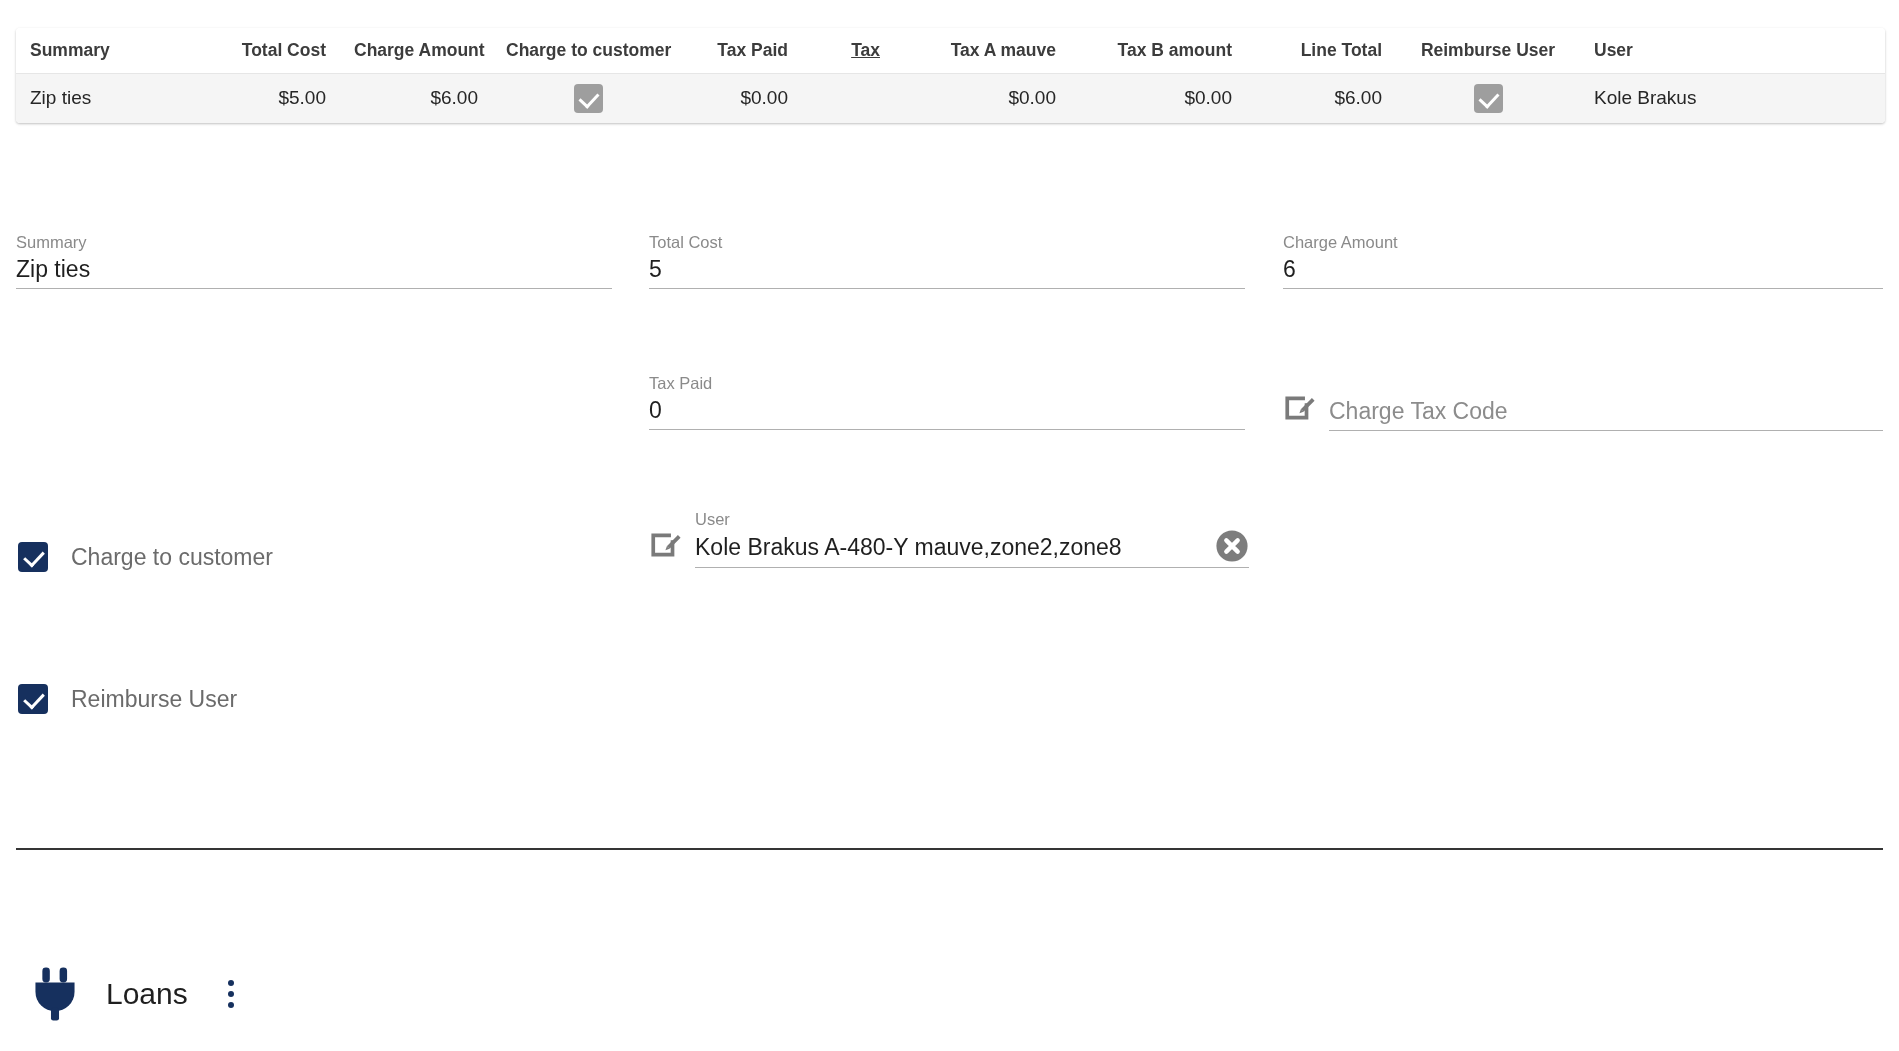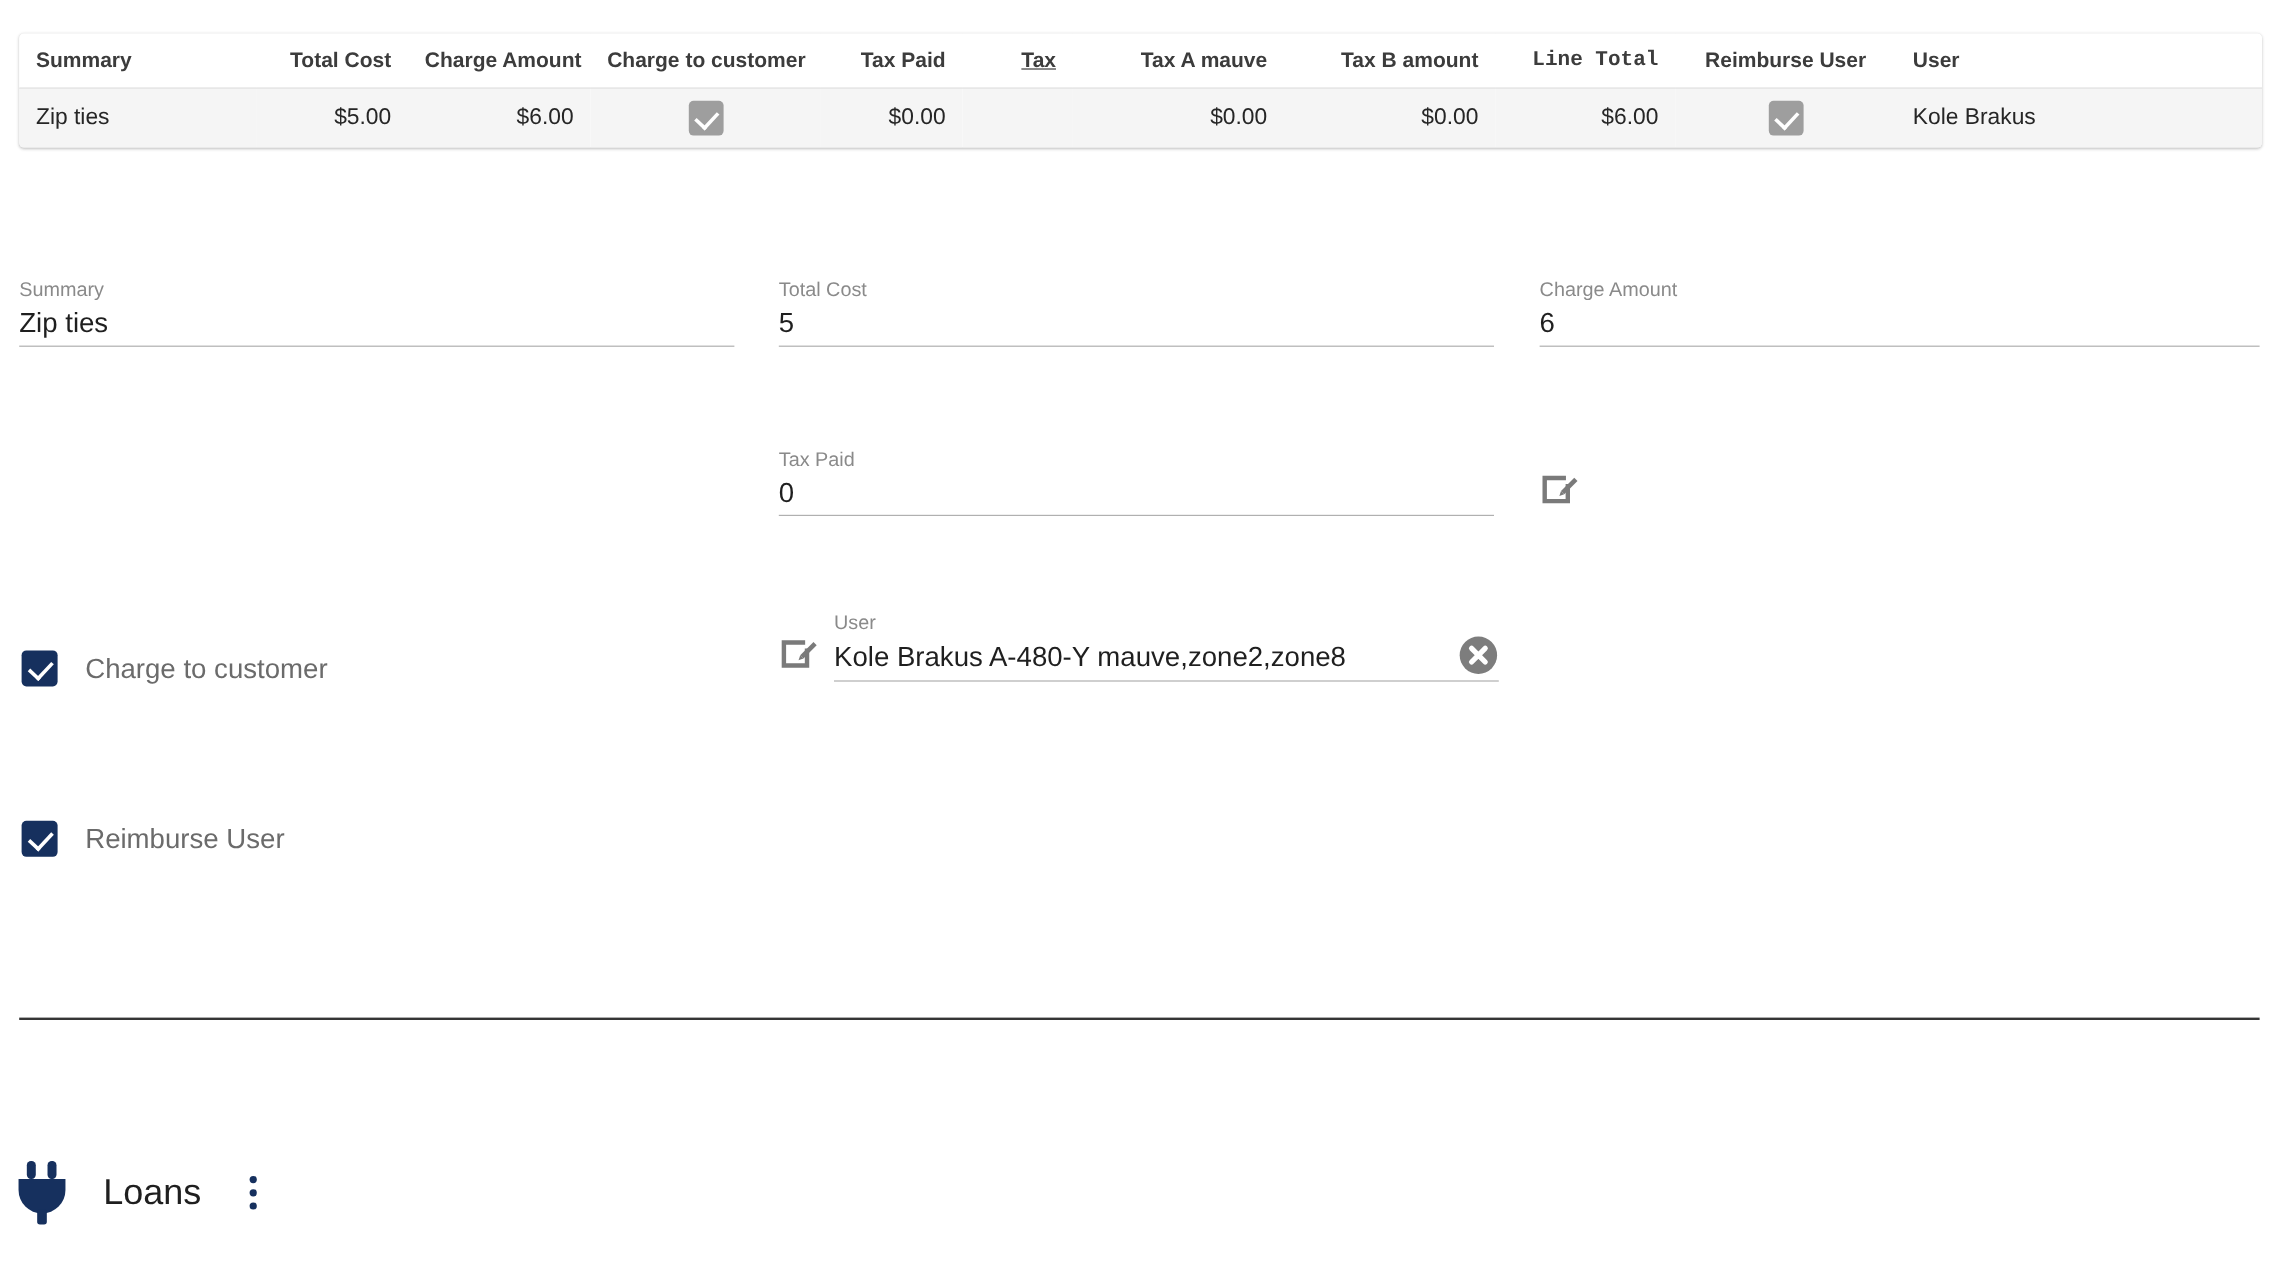--- a/index.html
+++ b/index.html
@@ -67,21 +67,21 @@
 
   
   .c-summary    { width: 198px; }
   .c-totalcost  { width: 126px; }
   .c-chargeamt  { width: 152px; }
   .c-chargecust { width: 192px; }
   .c-taxpaid    { width: 118px; }
   .c-tax        { width: 92px; text-decoration: underline; }
   .c-taxa       { width: 176px; }
   .c-taxb       { width: 176px; }
-  .c-linetotal  { width: 150px; font-family: Liberation Mono, monospace; }
+  .c-linetotal  { width: 150px; }
   .c-reimburse  { width: 184px; }
   .c-user       { width: auto; }
 
   
   .cb-grey {
     display: inline-block;
     width: 29px;
     height: 29px;
     border-radius: 4px;
     background: #9e9e9e;
@@ -214,21 +214,21 @@
     left: 16px;
     top: 848px;
     width: 1867px;
     height: 0;
     border-top: 2px solid #353535;
   }
 
   
   .loans-row {
     position: absolute;
-    left: 12px;
+    left: 32px;
     top: 965px;
     display: flex;
     align-items: center;
   }
   .plug-icon { width: 46px; height: 58px; display: block; flex: none; }
   .loans-label {
     font-size: 30px;
     color: #1f1f1f;
     margin-left: 28px;
     white-space: nowrap;
@@ -325,20 +325,24 @@
     </div>
 
     <div class="field-with-icon" style="left:1283px; top:243px; width:600px;">
       <div class="icon-slot">
         <svg class="edit-icon" viewBox="0 0 24 24" fill="none">
           <path d="M3 5.2h11.2M3 5.2v13.6h13.6V10" stroke="#7a7a7a" stroke-width="2.6" stroke-linecap="square" fill="none"></path>
           <path d="M12.6 12.8 L20.4 5 L22.3 6.9 L14.5 14.7 Z" fill="#7a7a7a"></path>
           <path d="M12.6 12.8 L14.5 14.7 L11.6 15.7 Z" fill="#7a7a7a"></path>
         </svg>
       </div>
+      <div class="inner">
+        <div class="field-placeholder">Charge Tax Code</div>
+        <div class="field-underline"></div>
+      </div>
     </div>
 
     <div class="cb-navy-wrap" style="left:18px; top:536px;">
       <span class="cb-navy"></span>
       <span class="cb-navy-label">Reimburse User</span>
     </div>
 
     <div class="field-with-icon" style="left:649px; top:361px; width:600px;">
       <div class="icon-slot">
         <svg class="edit-icon" viewBox="0 0 24 24" fill="none">

